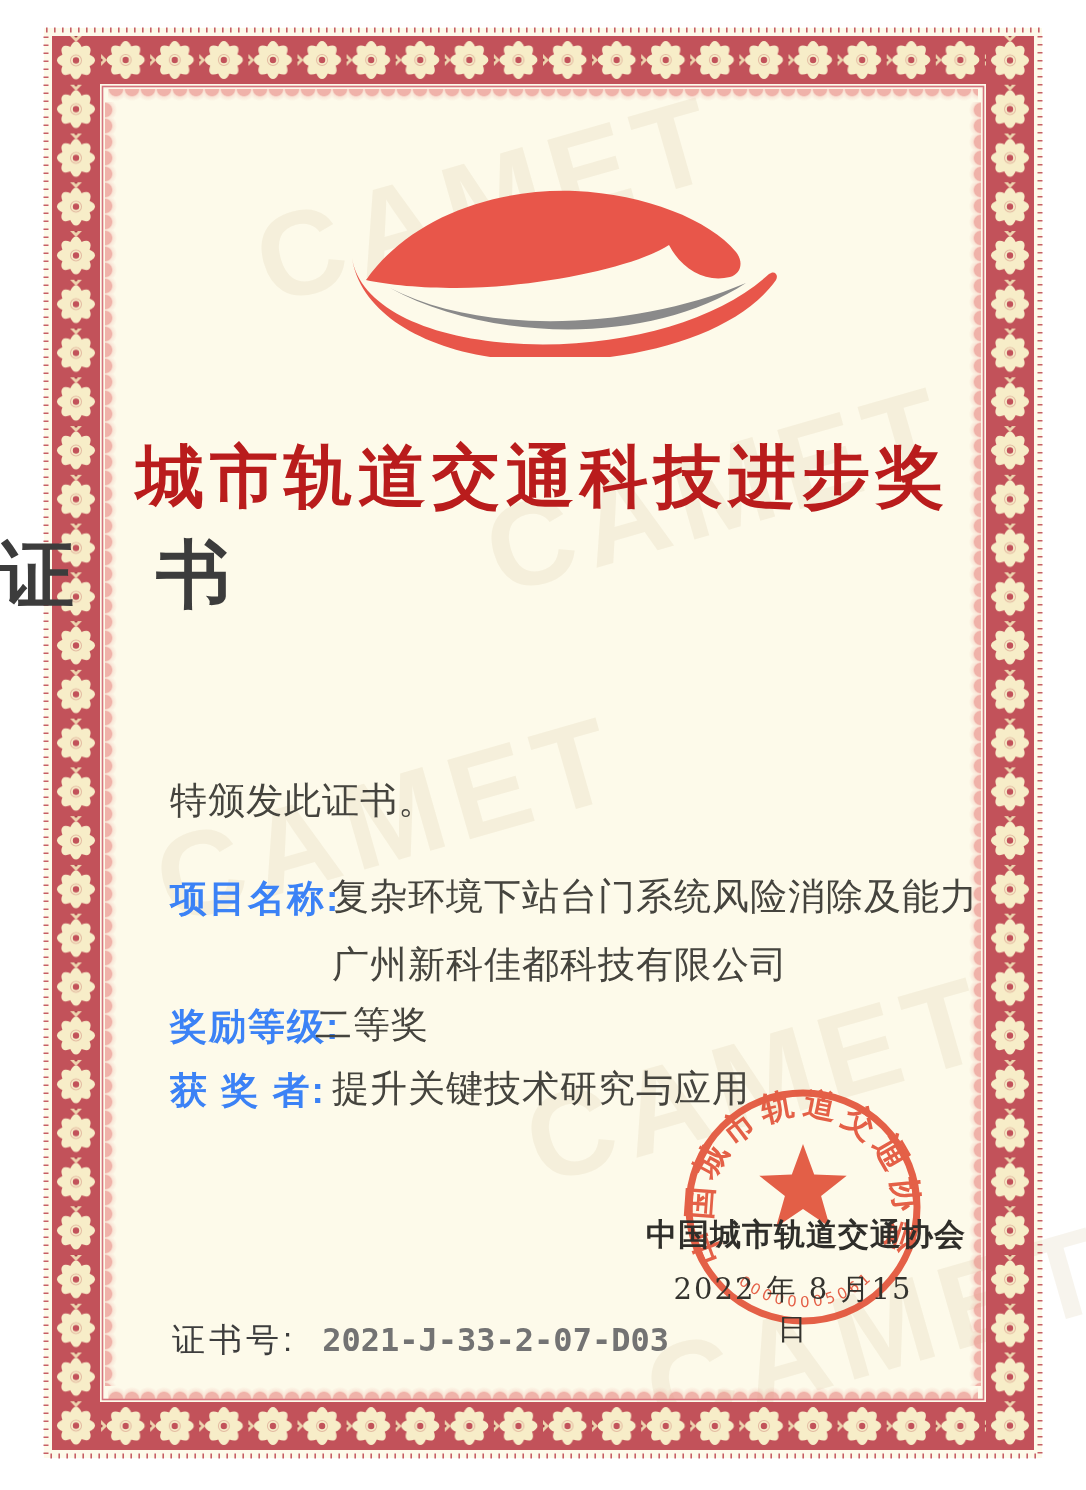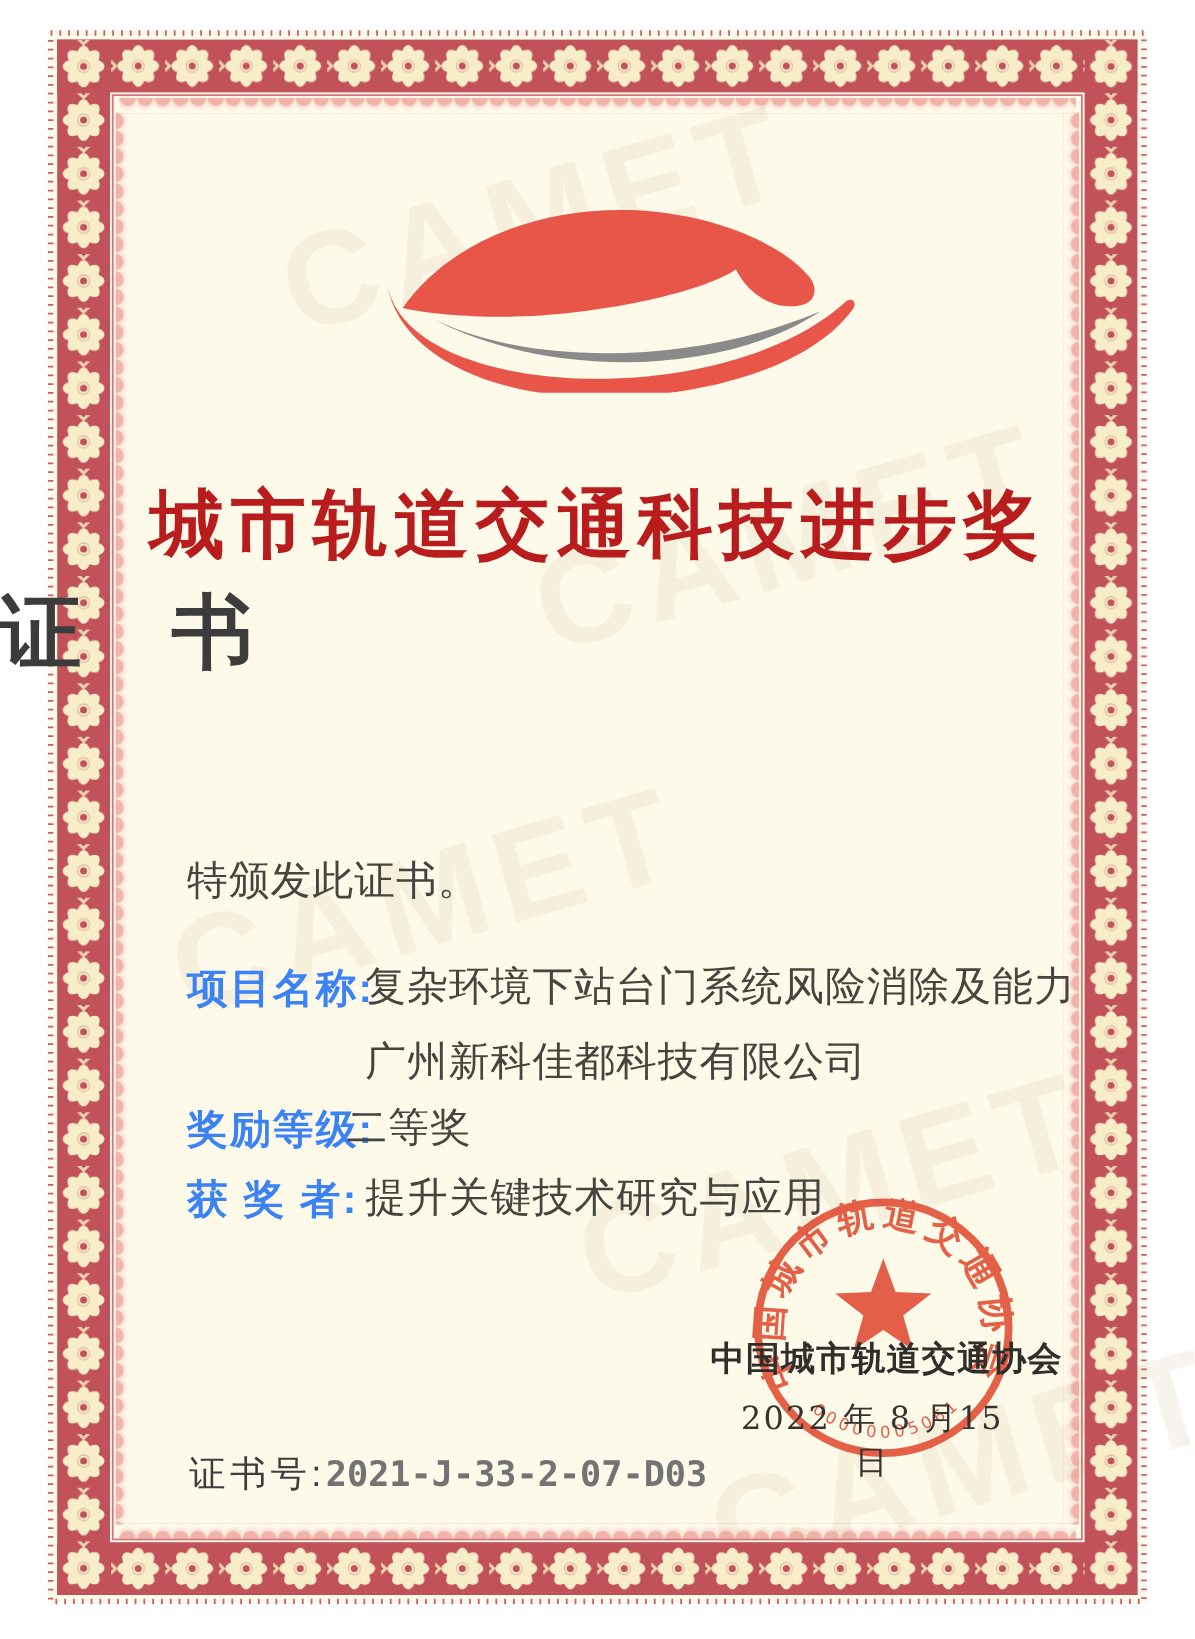--- a/index.html
+++ b/index.html
@@ -32,21 +32,21 @@
   .kai{font-family:"DejaVu Serif","Liberation Serif",serif;color:#45443e;}
   .body-line{left:170px;width:775px;font-size:37px;letter-spacing:1px;line-height:1.0;}
   .line1{top:716px;padding-left:74px;}
   .line2{top:782px;}
   .flabel{font-weight:700;font-size:37px;color:#3b82f6;letter-spacing:2px;}
   .fvalue{font-size:37px;letter-spacing:1px;}
   .issuer{left:646px;top:1214px;width:320px;text-align:center;font-size:31px;
           font-weight:600;color:#2f2e2a;letter-spacing:1px;}
   .date{left:663px;top:1270px;width:260px;text-align:center;font-size:29px;
         color:#34332e;letter-spacing:2px;}
-  .certno-row{left:172px;top:1318px;display:flex;align-items:baseline;}
+  .certno-row{left:172px;top:1318px;display:flex;align-items:baseline;gap:26px;}
   .certno-label{font-size:33px;color:#3d3d3d;letter-spacing:4px;}
   .certno-value{font-family:"DejaVu Sans Mono","Liberation Mono",monospace;
                 font-size:32px;color:#737373;letter-spacing:0px;font-weight:700;}
 </style>
 </head>
 <body>
 
 <div class="canvas">
 
   <div class="paper"></div>

